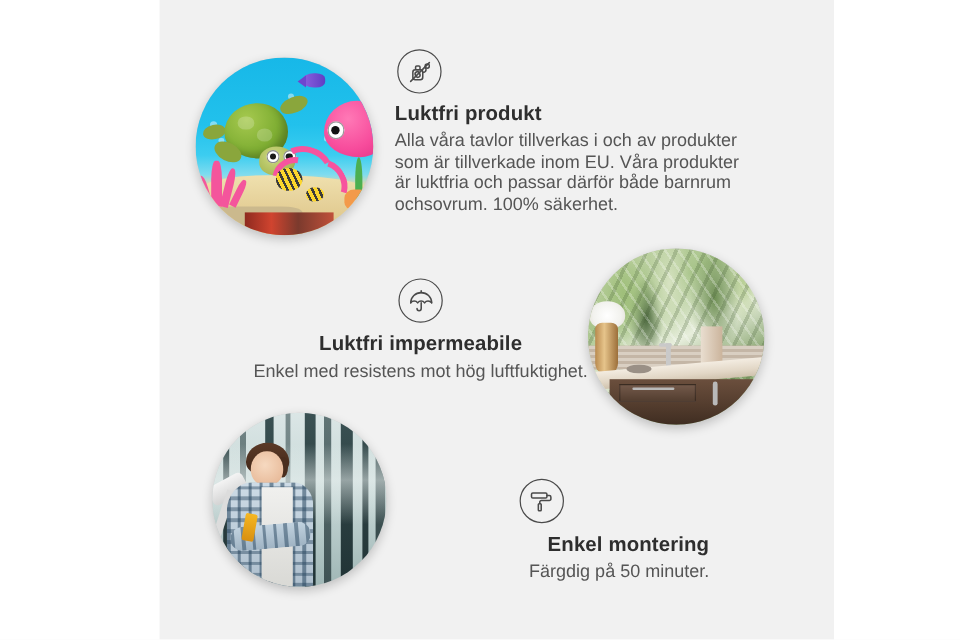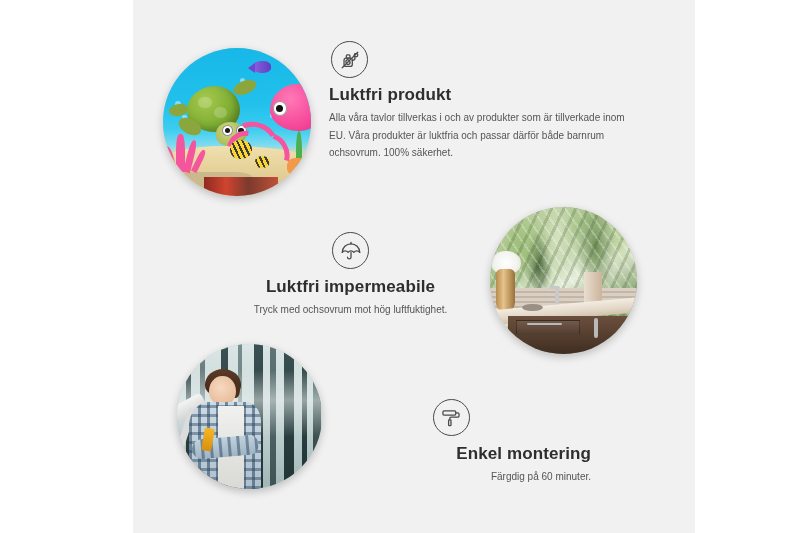--- a/index.html
+++ b/index.html
@@ -328,21 +328,21 @@
   .icon-circle svg { display:block; }
 
   .feat-title {
     font-size: 17px;
     font-weight: bold;
     color: #2e2e2e;
     margin: 7px 0 4px 0;
     letter-spacing: .1px;
   }
   .feat-body {
-    font-size: 10px;
+    font-size: 15px;
     line-height: 17.5px;
     color: #555555;
   }
 
   
   #feature-odourless {
     left: 196px; top: 41px; width: 296px;
     text-align: left;
   }
   #feature-odourless .icon-circle { margin-left: 2px; }
@@ -439,21 +439,21 @@
     <div class="feature" id="feature-waterproof">
       <div class="icon-circle">
         <svg width="22" height="22" viewBox="0 0 24 24" fill="none" stroke="#4a4a4a" stroke-width="1.4" stroke-linecap="round" stroke-linejoin="round">
           <path d="M2.5 13.5C2.5 8.2 6.8 4.2 12 4.2s9.5 4 9.5 9.3"></path>
           <path d="M2.5 13.5c1.6-2.2 4.7-2.2 6.3 0 1.6-2.2 4.7-2.2 6.3 0 1.6-2.2 4.7-2.2 6.4 0"></path>
           <line x1="12" y1="4.2" x2="12" y2="2.6"></line>
           <path d="M12 13.5v5.2a1.9 1.9 0 0 1-3.8 0"></path>
         </svg>
       </div>
       <div class="feat-title">Luktfri impermeabile</div>
-      <div class="feat-body">Tryck med ochsovrum mot hög luftfuktighet.</div>
+      <div class="feat-body">Enkel med resistens mot hög luftfuktighet.</div>
     </div>
 
     <div class="photo" id="photo-person">
       <div class="inner">
         <div class="forest-bg"></div>
         <div class="tree k1"></div>
         <div class="tree k2"></div>
         <div class="tree k3"></div>
         <div class="tree k4"></div>
         <div class="tree k5"></div>
@@ -475,17 +475,17 @@
 
     <div class="feature" id="feature-mounting">
       <div class="icon-circle">
         <svg width="22" height="22" viewBox="0 0 24 24" fill="none" stroke="#4a4a4a" stroke-width="1.4" stroke-linecap="round" stroke-linejoin="round">
           <rect x="3.2" y="4.2" width="14" height="4.6" rx="1.2"></rect>
           <path d="M17.2 6.5h2.2a1.4 1.4 0 0 1 1.4 1.4v1.7a1.4 1.4 0 0 1-1.4 1.4h-7.3a1.4 1.4 0 0 0-1.4 1.4v1.1"></path>
           <rect x="9.4" y="14" width="2.6" height="6.3" rx="0.7"></rect>
         </svg>
       </div>
       <div class="feat-title">Enkel montering</div>
-      <div class="feat-body">Färgdig på 60 minuter.</div>
+      <div class="feat-body">Färgdig på 50 minuter.</div>
     </div>
 
   </div>
 </div>
 
 </body></html>

